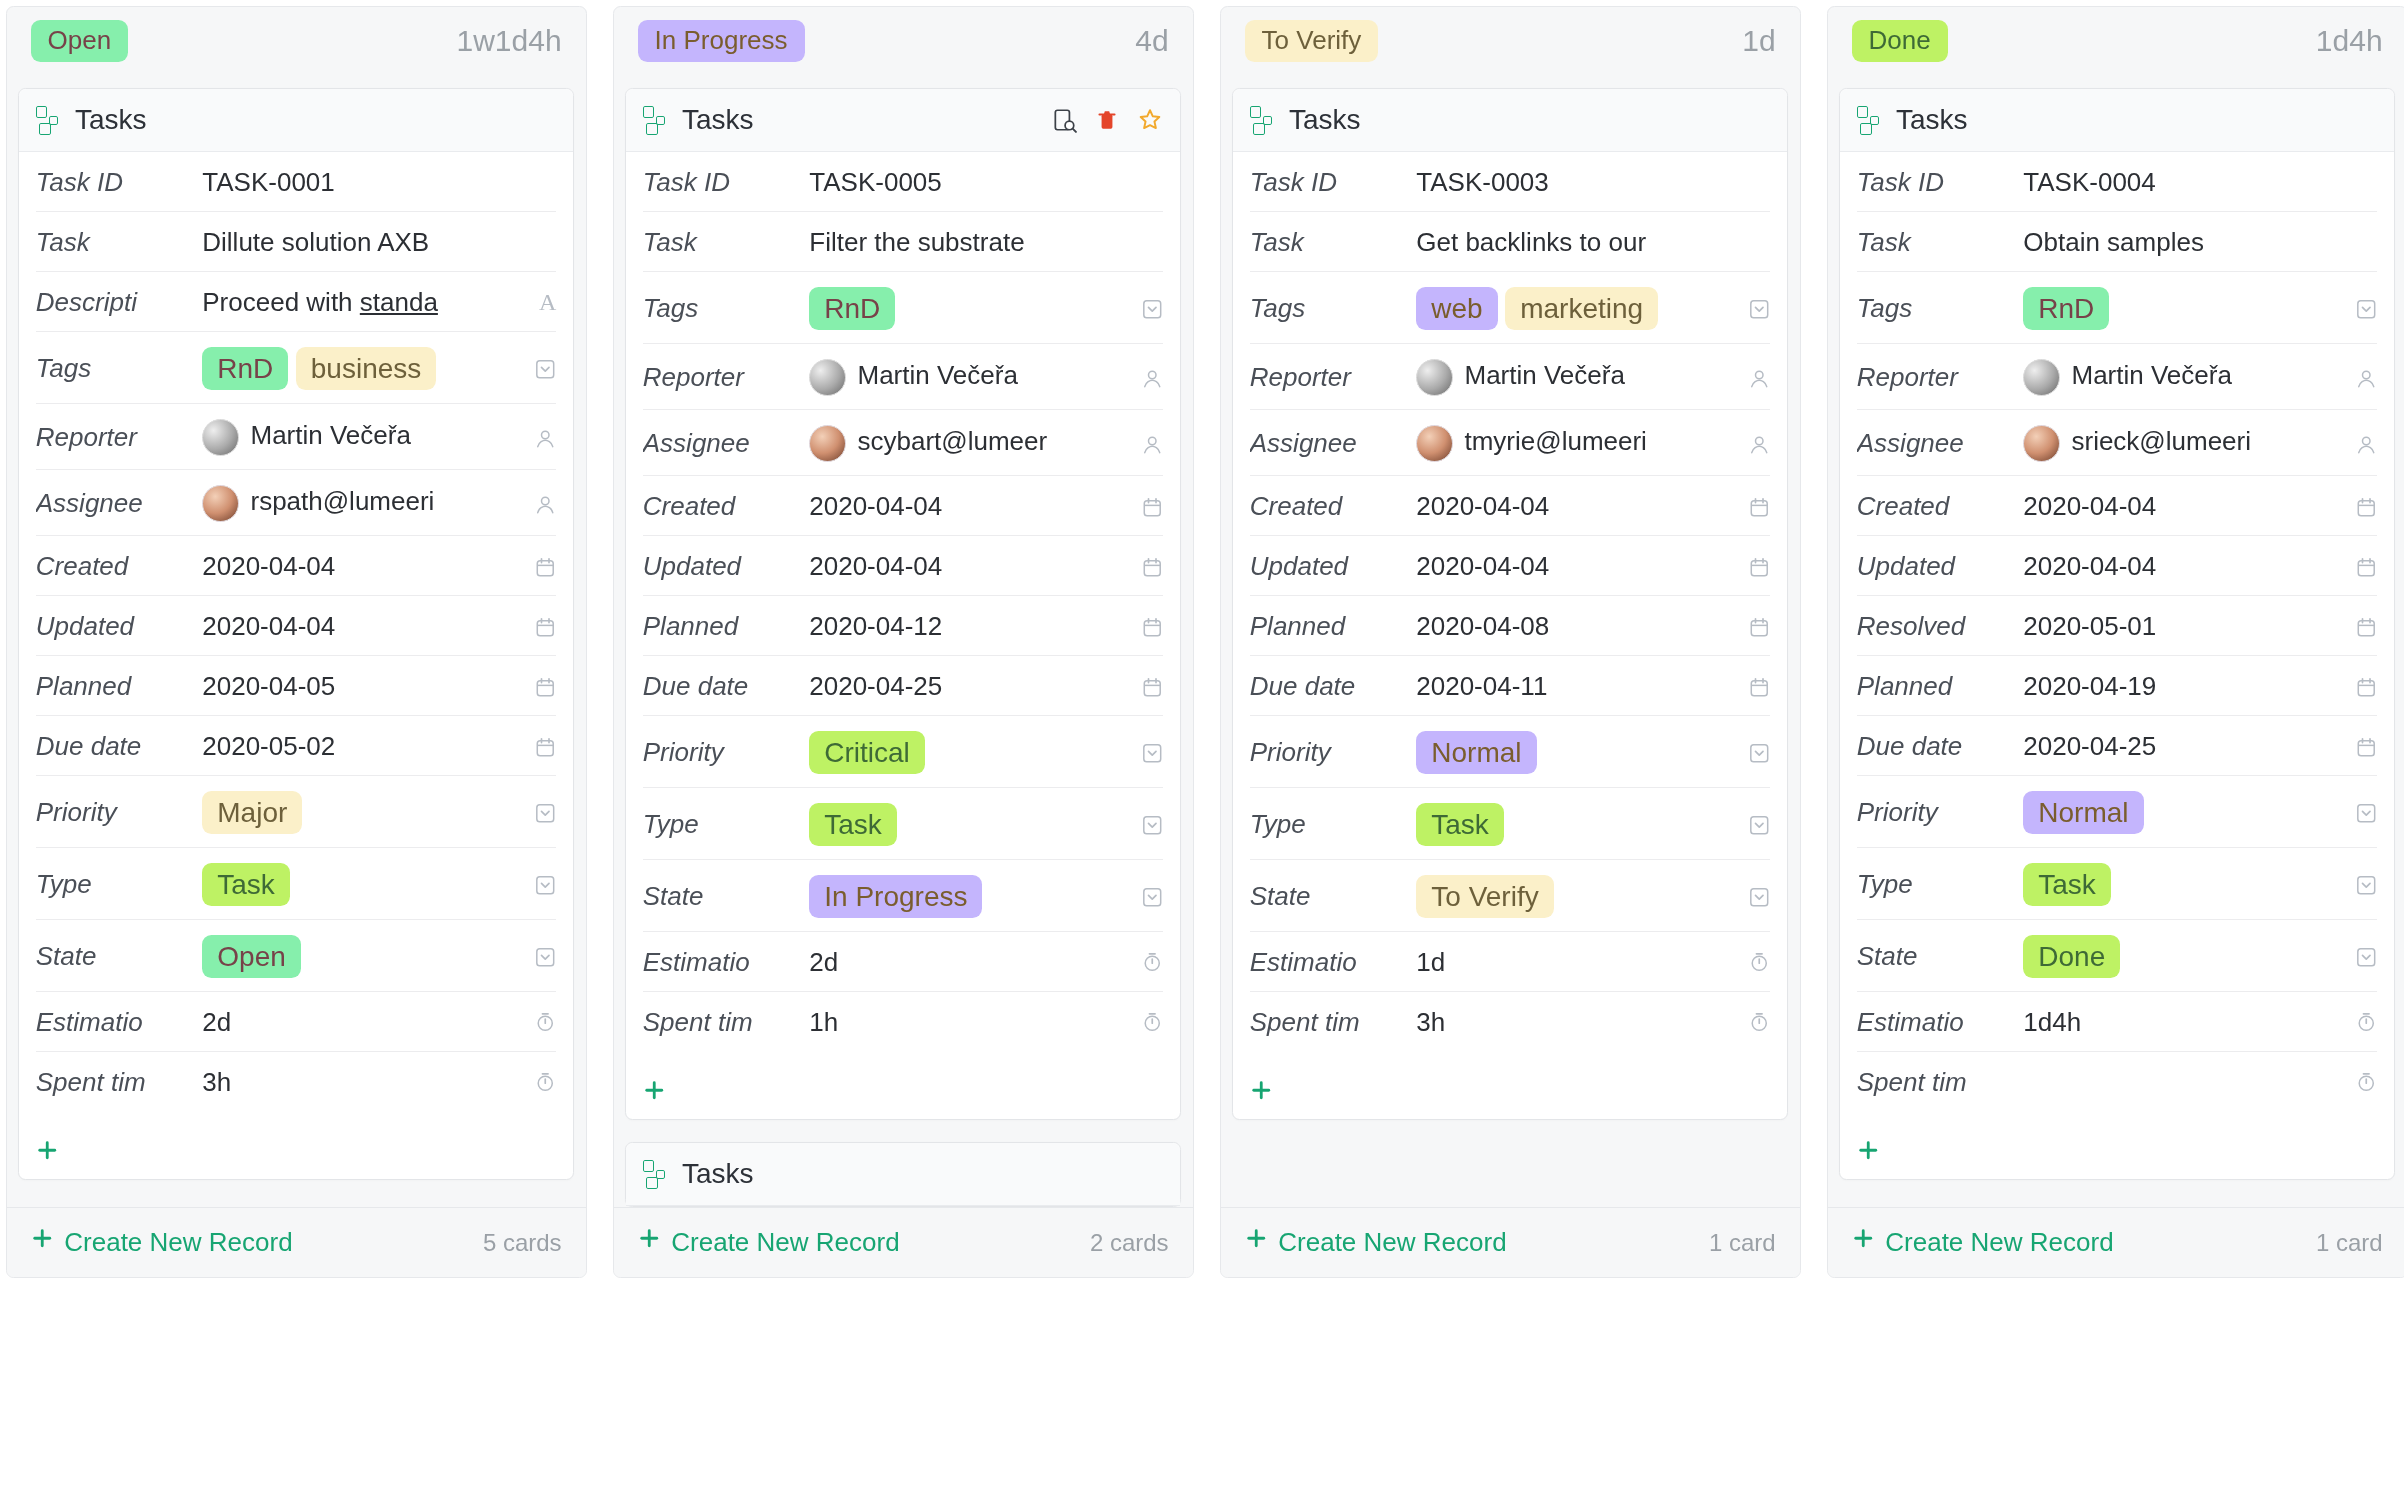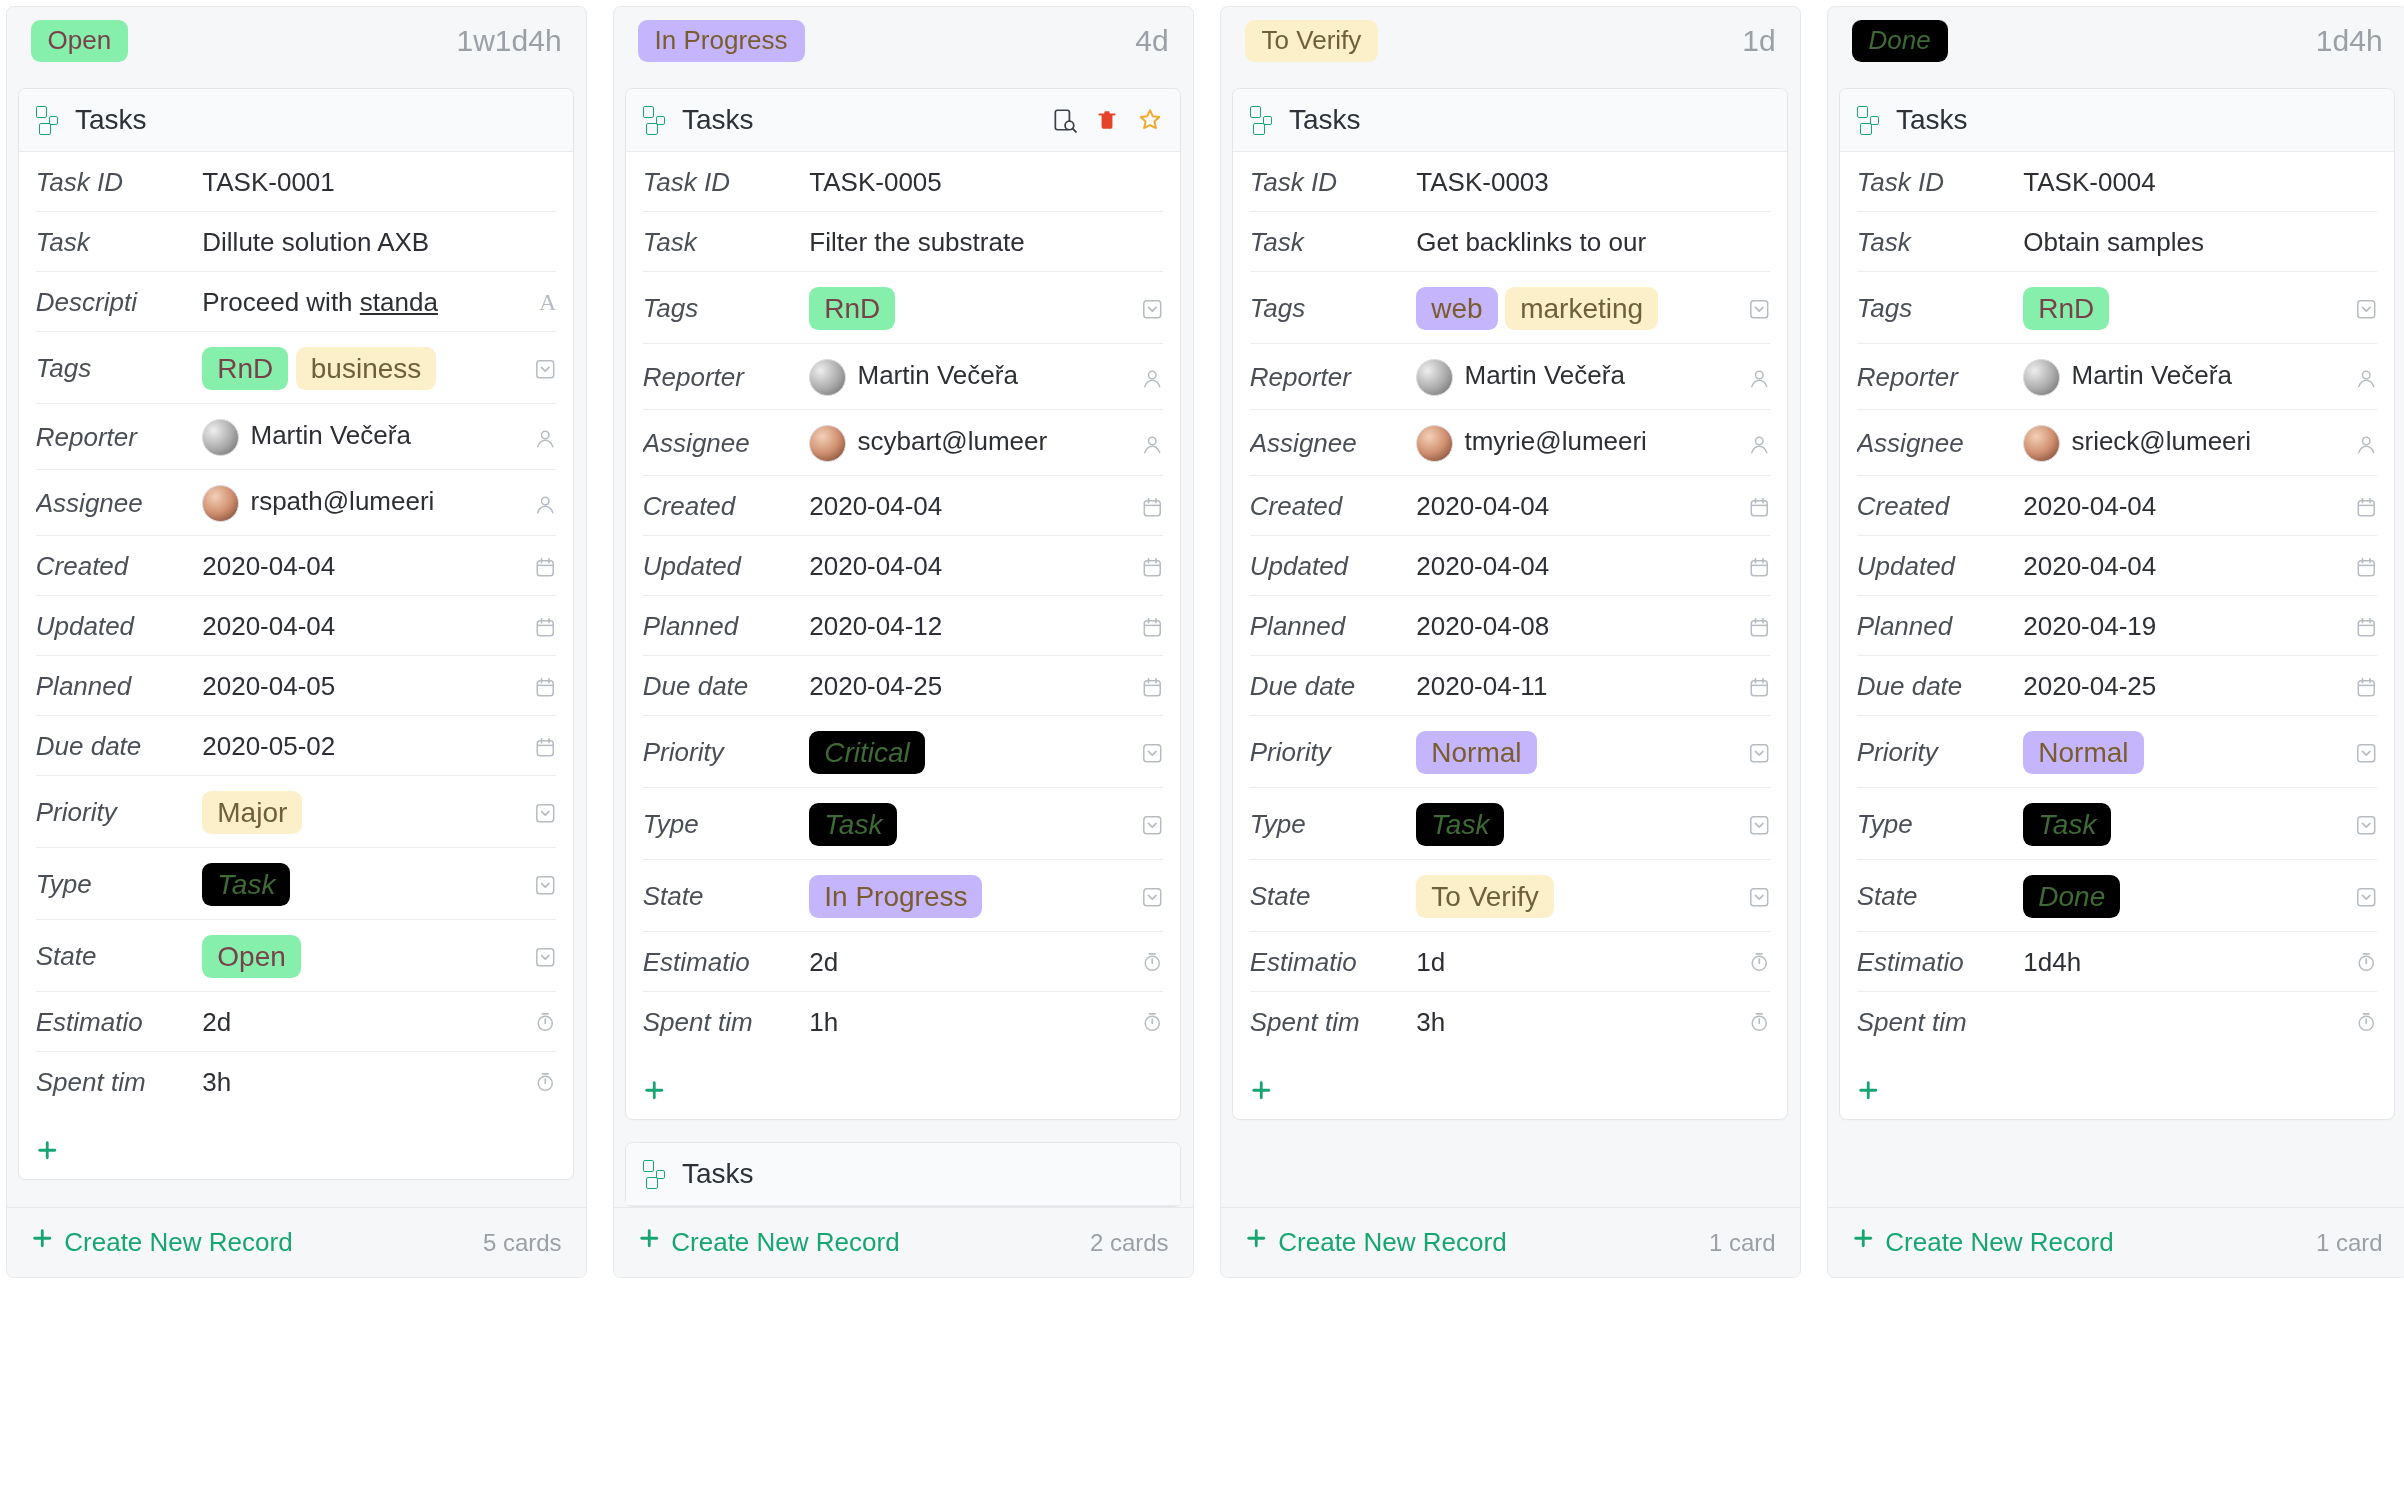--- a/index.html
+++ b/index.html
@@ -117,21 +117,21 @@
   .pill {
     display: inline-block;
     padding: 4.7px 15px;
     border-radius: 9.4px;
     font-size: 28px;
     line-height: 1.2;
     margin-right: 7.5px;
   }
   .pill-pink   { background: #86efac; color: #774249; }
   .pill-yellow { background: #fbf0c9; color: #6d603b; }
-  .pill-green  { background: #000000; color: #3e6a36; font-style: italic; }
+  .pill-green  { background: #bef264; color: #3e6a36; }
   .pill-peach  { background: #c4b5fd; color: #7a5d2e; }
   .avatar {
     width: 37px; height: 37px;
     border-radius: 50%;
     display: inline-block;
     vertical-align: middle;
     margin-right: 11.2px;
     background: #888 radial-gradient(circle at 30% 30%, #eee 0%, #aaa 55%, #666 100%);
     border: 0.9px solid #e0e0e0;
   }
@@ -787,20 +787,29 @@
       <div class="field-row">
         <div class="field-label">Updated</div>
         <div class="field-value"><span>2020-04-04</span></div>
         <div class="field-tail">
                 <svg class="icon-sm" viewBox="0 0 24 24" style="color:currentColor">
                   <use href="#ic-cal"></use>
                 </svg>
               </div>
       </div>
       <div class="field-row">
+        <div class="field-label">Resolved</div>
+        <div class="field-value"><span>2020-05-01</span></div>
+        <div class="field-tail">
+                <svg class="icon-sm" viewBox="0 0 24 24" style="color:currentColor">
+                  <use href="#ic-cal"></use>
+                </svg>
+              </div>
+      </div>
+      <div class="field-row">
         <div class="field-label">Planned</div>
         <div class="field-value"><span>2020-04-19</span></div>
         <div class="field-tail">
                 <svg class="icon-sm" viewBox="0 0 24 24" style="color:currentColor">
                   <use href="#ic-cal"></use>
                 </svg>
               </div>
       </div>
       <div class="field-row">
         <div class="field-label">Due date</div>

